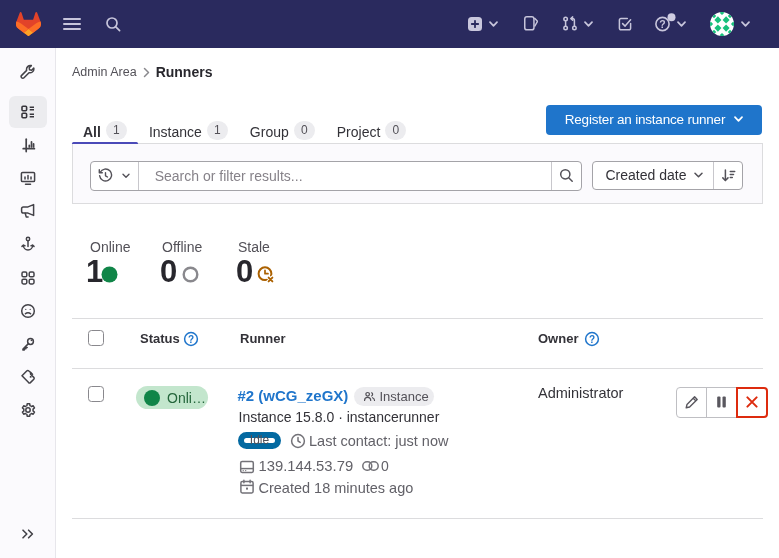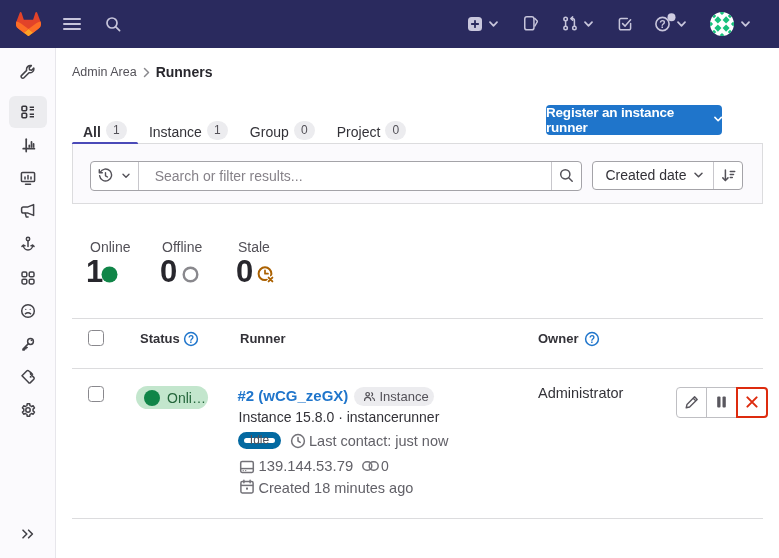--- a/index.html
+++ b/index.html
@@ -199,21 +199,21 @@
     <div class="tab">
           <span>Group</span>
           <span class="pillbadge">0</span>
         </div>
     <div class="tab">
           <span>Project</span>
           <span class="pillbadge">0</span>
         </div>
   </div>
 
-  <div class="abs" style="left:490px;top:57px;width:176px;height:29.5px;background:#1f75cb;border-radius:4px;color:#fff;font-size:13.5px;font-weight:bold;letter-spacing:-0.2px;display:flex;align-items:center;justify-content:center;gap:9px">
+  <div class="abs" style="left:490px;top:57px;width:216px;height:29.5px;background:#1f75cb;border-radius:4px;color:#fff;font-size:13.5px;font-weight:normal;letter-spacing:-0.2px;display:flex;align-items:center;justify-content:center;gap:9px">
     <span>Register an instance runner</span>
     <svg width="9" height="7" viewBox="0 0 9 7" fill="none" stroke="#fff" stroke-width="1.7" stroke-linecap="round" stroke-linejoin="round">
           <path d="M1 1.2 4.5 4.8 8 1.2"></path>
         </svg>
   </div>
 
   <div class="abs" style="left:16px;top:96px;width:691px;height:60px;background:#fbfafd;border:1px solid #dcdcde;border-top:none"></div>
 
   <div class="abs" style="left:535.5px;top:113px;width:151.5px;height:28.5px;background:#fff;border:1px solid #a4a3a8;border-radius:4px;display:flex">
     <div style="flex:1;display:flex;align-items:center;justify-content:space-between;padding:0 10px 0 13px;border-right:1px solid #c8c7cc">

